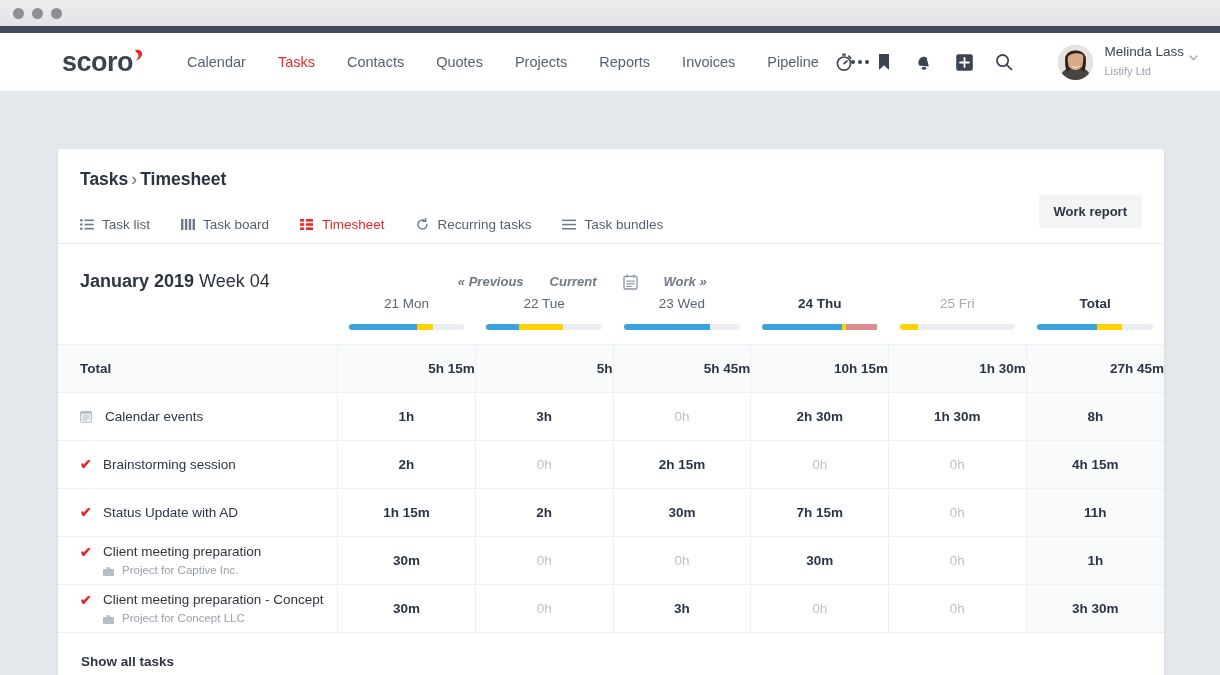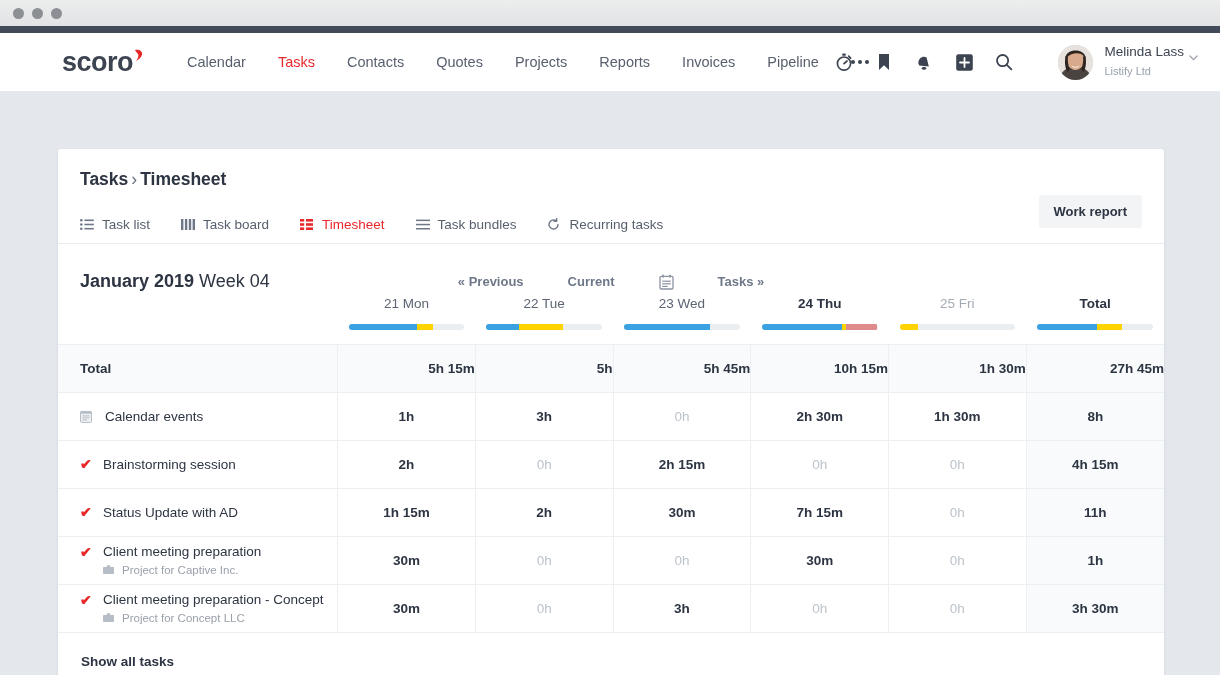--- a/index.html
+++ b/index.html
@@ -98,21 +98,21 @@
     position: absolute; right: 22px; top: -11px;
     background: #f2f4f6; color: #2d3442; font-size: 13px; font-weight: bold;
     border: none; border-radius: 3px; padding: 9px 15px; cursor: pointer;
   }
 
   
   .daterow { display: flex; align-items: center; padding: 23px 0 0 22px; height: 52px; }
   .period { font-size: 18px; color: #2d3442; }
   .period b { font-weight: bold; }
   .period span { font-weight: normal; }
-  .navctl { display: flex; align-items: center; gap: 44px; margin-left: 188px; }
+  .navctl { display: flex; align-items: center; gap: 26px; margin-left: 188px; font-style: italic; }
   .navctl a { font-size: 13px; color: #6f7888; font-weight: bold; text-decoration: none; cursor: pointer; }
   .cal-ico { width: 15px; height: 16px; cursor: pointer; }
 
   
   table.ts { width: 100%; border-collapse: collapse; table-layout: fixed; }
   table.ts col.c-name { width: 268px; }
   table.ts col.c-day  { width: 132px; }
   table.ts col.c-tot  { width: 132px; }
 
   .ts th, .ts td { padding: 0; }
@@ -140,21 +140,21 @@
   }
   .ts td.val.zero { color: #bcc2cb; font-weight: normal; }
   .ts td.val.totcol { background: #f8fafb; }
   .ts tbody tr.totalrow td.val { background: #f8fafb; text-align: right; }
 
   .rowname { font-size: 13.5px; color: #2d3442; display: flex; align-items: center; gap: 11px; }
   .rowname.bold { font-weight: bold; }
   .check { color: #e8282b; font-size: 14px; line-height: 1; width: 12px; flex: none; font-weight: bold; }
   .ico-slot { width: 14px; flex: none; display: flex; align-items: center; }
   .subproj {
-    display: flex; align-items: flex-start; gap: 8px; margin-top: 5px;
+    display: flex; align-items: center; gap: 8px; margin-top: 5px;
     font-size: 11.5px; color: #9aa1ab; padding-left: 23px;
   }
   .brief { width: 11px; height: 9px; flex: none; }
   .namewrap { display: flex; flex-direction: column; justify-content: center; }
   .name-line { display: flex; align-items: center; gap: 11px; }
 
   .showall {
     padding: 21px 0 0 23px; font-size: 13.5px; font-weight: bold; color: #2d3442;
     cursor: pointer; display: inline-block;
   }
@@ -300,37 +300,37 @@
             <rect x="6" y="4.2" width="7" height="2.6" fill="#e8282b"></rect>
             <rect x="0" y="8.4" width="4.2" height="2.6" fill="#e8282b"></rect>
             <rect x="6" y="8.4" width="7" height="2.6" fill="#e8282b"></rect>
           </svg>
         </span>
         <span>Timesheet</span>
       </span>
 
       <span class="tab">
         <span class="tab-ico">
+          <svg width="13" height="13" viewBox="0 0 13 13" fill="none">
+            <path d="M11 6.5 A4.5 4.5 0 1 1 9.2 2.9" stroke="#6f7888" stroke-width="1.4" stroke-linecap="round"></path>
+            <path d="M9.6 0.6 L9.7 3.3 L7 3.2" stroke="#6f7888" stroke-width="1.4" stroke-linecap="round" stroke-linejoin="round"></path>
+          </svg>
+        </span>
+        <span>Recurring tasks</span>
+      </span>
+
+      <span class="tab">
+        <span class="tab-ico">
           <svg width="14" height="11" viewBox="0 0 14 11">
             <rect x="0" y="0.6" width="14" height="1.5" fill="#6f7888"></rect>
             <rect x="0" y="4.8" width="14" height="1.5" fill="#6f7888"></rect>
             <rect x="0" y="9" width="14" height="1.5" fill="#6f7888"></rect>
           </svg>
         </span>
         <span>Task bundles</span>
-      </span>
-
-      <span class="tab">
-        <span class="tab-ico">
-          <svg width="13" height="13" viewBox="0 0 13 13" fill="none">
-            <path d="M11 6.5 A4.5 4.5 0 1 1 9.2 2.9" stroke="#6f7888" stroke-width="1.4" stroke-linecap="round"></path>
-            <path d="M9.6 0.6 L9.7 3.3 L7 3.2" stroke="#6f7888" stroke-width="1.4" stroke-linecap="round" stroke-linejoin="round"></path>
-          </svg>
-        </span>
-        <span>Recurring tasks</span>
       </span>
 
       <button class="btn-workreport">Work report</button>
     </div>
 
     <div class="daterow">
       <div class="period">
         <b>January 2019</b>
         <span>Week 04</span>
       </div>
@@ -340,21 +340,21 @@
         <span class="cal-ico">
           <svg width="15" height="16" viewBox="0 0 15 16" fill="none">
             <rect x="1" y="2.4" width="13" height="12.6" rx="1.2" stroke="#8c94a2" stroke-width="1.3"></rect>
             <rect x="3.3" y="0.6" width="1.6" height="3.2" rx="0.7" fill="#8c94a2"></rect>
             <rect x="10.1" y="0.6" width="1.6" height="3.2" rx="0.7" fill="#8c94a2"></rect>
             <rect x="3.2" y="6.6" width="8.6" height="1.2" fill="#8c94a2"></rect>
             <rect x="3.2" y="9.2" width="8.6" height="1.2" fill="#8c94a2"></rect>
             <rect x="3.2" y="11.8" width="5.4" height="1.2" fill="#8c94a2"></rect>
           </svg>
         </span>
-        <a>Tasks »</a>
+        <a>Work »</a>
       </div>
     </div>
 
     <table class="ts">
       <colgroup>
         <col class="c-name">
           <col class="c-day">
           <col class="c-day">
           <col class="c-day">
           <col class="c-day">

